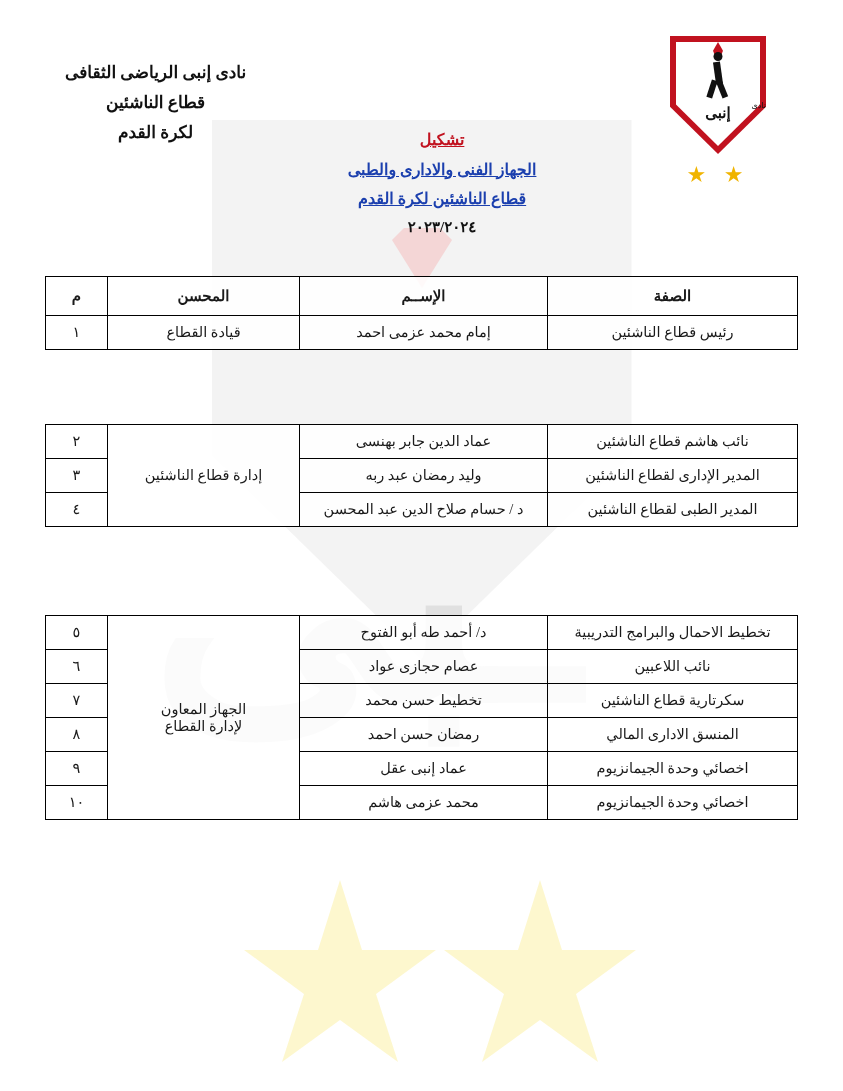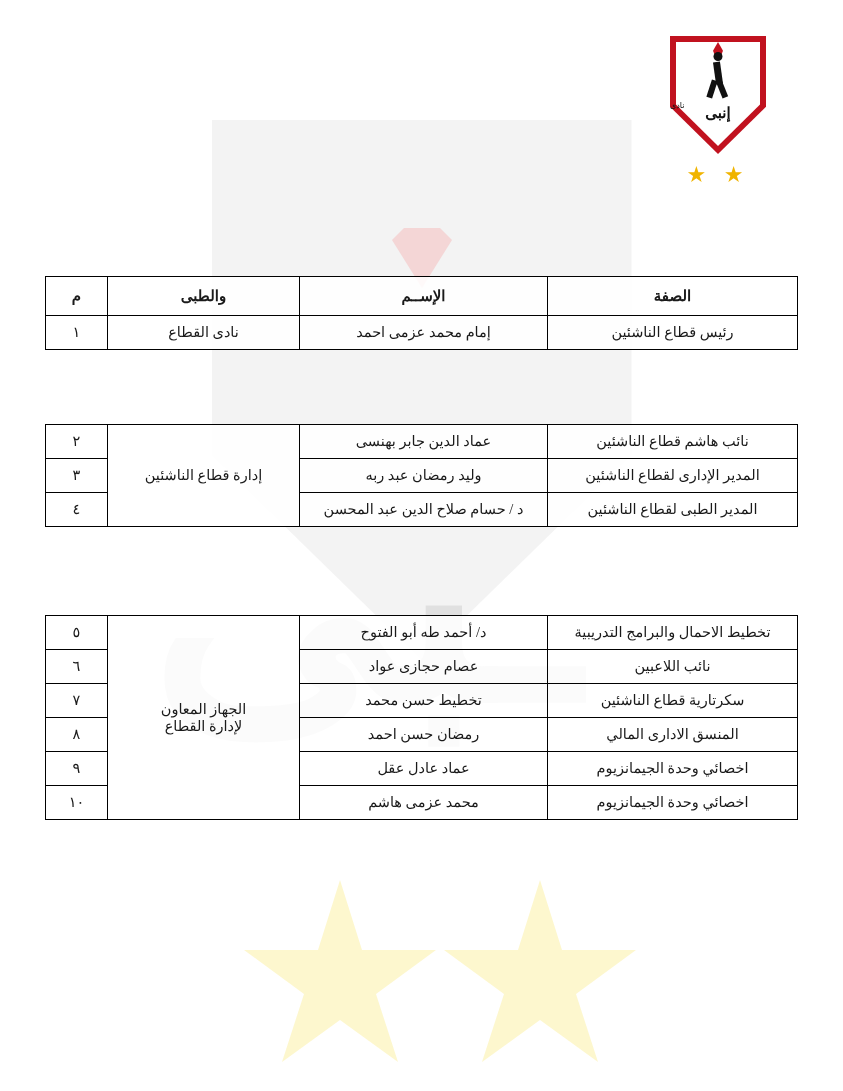--- a/index.html
+++ b/index.html
@@ -165,21 +165,21 @@
     bottom: 32px;
     text-align: center;
     font-size: 15px;
     font-weight: bold;
     color: #111;
   }
   .crest-text-small {
     position: absolute;
     left: 0; right: 0;
     bottom: 44px;
-    text-align: left;
+    text-align: right;
     font-size: 8px;
     color: #111;
   }
   .stars {
     text-align: center;
     margin-top: 8px;
     color: #f0b400;
     font-size: 22px;
     letter-spacing: 6px;
   }
@@ -257,45 +257,56 @@
           <span class="body"></span>
           <span class="leg1"></span>
           <span class="leg2"></span>
         </div>
         <div class="crest-text-small">نادى</div>
         <div class="crest-text">إنبى</div>
       </div>
       <div class="stars">★ ★</div>
     </div>
 
-
+    <div class="title-block">
+      <div class="title-line u">تشكيل</div>
+      <div class="title-line blue u">الجهاز الفنى والادارى والطبى</div>
+      <div class="title-line blue u">قطاع الناشئين لكرة القدم</div>
+      <div class="title-line year">٢٠٢٣/٢٠٢٤</div>
+    </div>
+
+    <div class="club-name">
+      <div>نادى إنبى الرياضى الثقافى</div>
+      <div>قطاع الناشئين</div>
+      <div>لكرة القدم</div>
+    </div>
   </div>
 
   <div class="spacer-top"></div>
 
   <table class="roster">
     <colgroup>
       <col class="col-role">
         <col class="col-name">
         <col class="col-dept">
         <col class="col-num">
     </colgroup>
     <thead>
       <tr>
         <th>الصفة</th>
         <th>الإســم</th>
-        <th>والطبى</th>
+        <th>المحسن</th>
         <th>م</th>
       </tr>
     </thead>
     <tbody>
       <tr>
         <td>رئيس قطاع الناشئين</td>
         <td>إمام محمد عزمى احمد</td>
-        <td>نادى القطاع</td>
+        <td>قيادة القطاع</td>
         <td>١</td>
       </tr>
     </tbody>
   </table>
 
   <div class="tbl-gap-1"></div>
 
   <table class="roster">
     <colgroup>
       <col class="col-role">
@@ -352,21 +363,21 @@
         <td>تخطيط حسن محمد</td>
         <td>٧</td>
       </tr>
       <tr>
         <td>المنسق الادارى المالي</td>
         <td>رمضان حسن احمد</td>
         <td>٨</td>
       </tr>
       <tr>
         <td>اخصائي وحدة الجيمانزيوم</td>
-        <td>عماد عادل عقل</td>
+        <td>عماد إنبى عقل</td>
         <td>٩</td>
       </tr>
       <tr>
         <td>اخصائي وحدة الجيمانزيوم</td>
         <td>محمد عزمى هاشم</td>
         <td>١٠</td>
       </tr>
     </tbody>
   </table>
 

